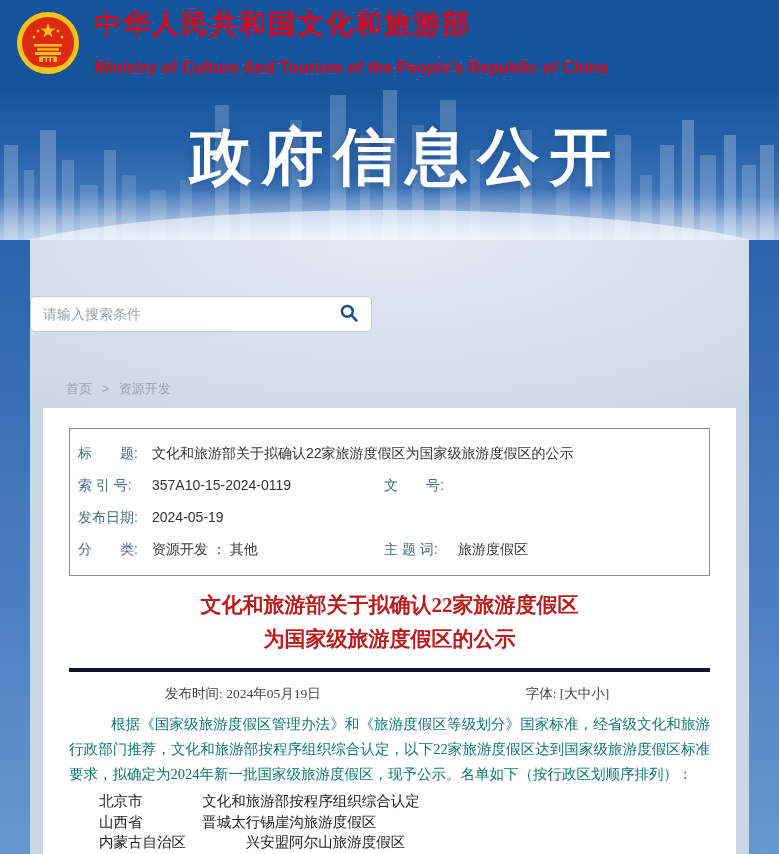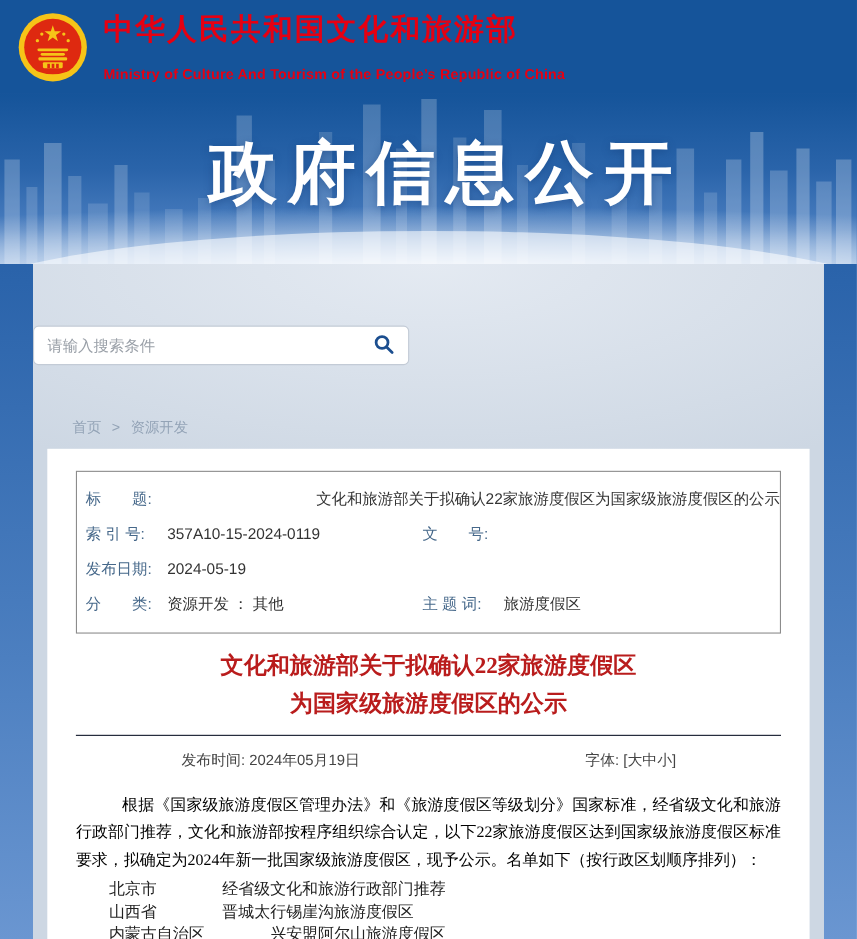--- a/index.html
+++ b/index.html
@@ -15,21 +15,21 @@
   .site-header {
     height: 85px; background: #15549a;
     display: flex; align-items: center; padding-left: 16px;
   }
   .emblem { width: 64px; height: 64px; margin-right: 14px; flex: 0 0 auto; }
   .site-title {
     color: #e60012; font-size: 27px; font-weight: bold; letter-spacing: 2px;
     line-height: 1.2;
   }
   .site-subtitle {
-    color: #e60012; font-size: 13px; font-weight: bold; margin-top: 18px; letter-spacing: .2px;
+    color: #e60012; font-size: 16px; font-weight: bold; margin-top: 18px; letter-spacing: .2px;
   }
 
   
   .banner {
     position: relative; height: 155px; overflow: hidden;
     background:
       radial-gradient(ellipse 140% 90px at 50% 108%, rgba(255,255,255,.95), rgba(255,255,255,0) 72%),
       linear-gradient(180deg, #15549a 0%, #2a64aa 45%, #4a7ec0 80%, #7ba4d8 100%);
   }
   .banner svg.skyline { position: absolute; left: 0; bottom: 0; width: 100%; height: 150px; }
@@ -81,45 +81,45 @@
   }
 
   .meta-table {
     border: 1px solid #8c8c8c; padding: 8px 0 10px 0;
     font-size: 14px;
   }
   .meta-row { display: flex; line-height: 32px; }
   .meta-cell { display: flex; }
   .meta-cell.left  { width: 306px; flex: 0 0 auto; }
   .meta-cell.right { flex: 1; }
-  .meta-cell.full  { flex: 1; justify-content: space-between; }
+  .meta-cell.full  { flex: 1; }
   .meta-label {
     color: #46688a; padding-left: 8px; width: 72px; flex: 0 0 auto;
     white-space: pre;
   }
   .meta-value { color: #333; margin-left: 10px; white-space: nowrap; }
 
   
   .doc-title {
     margin-top: 12px; text-align: center;
     font-family: "Liberation Serif", serif;
     font-size: 21px; font-weight: bold; color: #b91c1c; line-height: 34px;
   }
   .doc-meta-line {
-    border-top: 1px solid #0f172a; margin-top: 12px; padding-top: 13px;
+    border-top: 4px solid #0f172a; margin-top: 12px; padding-top: 13px;
     display: flex; font-size: 13.5px; color: #444;
-    font-family: Liberation Sans, sans-serif;
+    font-family: Liberation Serif, serif;
   }
   .pub-time { margin-left: 96px; }
   .font-ctrl { margin-left: 205px; }
   .font-ctrl .fs-opt { cursor: pointer; }
 
   .doc-body {
-    margin-top: 20px; font-family: "Liberation Serif", serif;
-    font-size: 14.5px; color: #000000; line-height: 25px;
+    margin-top: 9px; font-family: "Liberation Serif", serif;
+    font-size: 14.5px; color: #0f766e; line-height: 25px;
     text-align: justify; text-indent: 42px;
   }
   .resort-list { margin-top: 4px; font-family: "Liberation Serif", serif; font-size: 14.5px; color: #222; }
   .resort-row { padding-left: 30px; line-height: 20.5px; white-space: nowrap; }
   .resort-row .resort { margin-left: 56px; }
 </style>
 </head>
 <body>
 
 <div class="page">
@@ -261,21 +261,21 @@
           <span>字体:</span>
           <span>[</span><span class="fs-opt">大</span><span class="fs-opt">中</span><span class="fs-opt">小</span><span>]</span>
         </span>
       </div>
 
       <p class="doc-body">根据《国家级旅游度假区管理办法》和《旅游度假区等级划分》国家标准，经省级文化和旅游行政部门推荐，文化和旅游部按程序组织综合认定，以下22家旅游度假区达到国家级旅游度假区标准要求，拟确定为2024年新一批国家级旅游度假区，现予公示。名单如下（按行政区划顺序排列）：</p>
 
       <div class="resort-list">
         <div class="resort-row">
           <span class="province">北京市</span>
-          <span class="resort">经省级文化和旅游行政部门推荐</span>
+          <span class="resort">文化和旅游部按程序组织综合认定</span>
         </div>
         <div class="resort-row">
           <span class="province">山西省</span>
           <span class="resort">晋城太行锡崖沟旅游度假区</span>
         </div>
         <div class="resort-row">
           <span class="province">内蒙古自治区</span>
           <span class="resort">兴安盟阿尔山旅游度假区</span>
         </div>
         <div class="resort-row">

